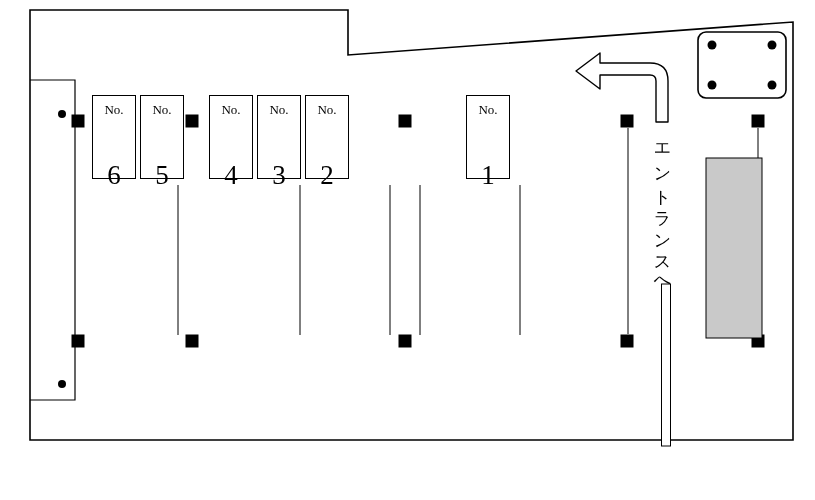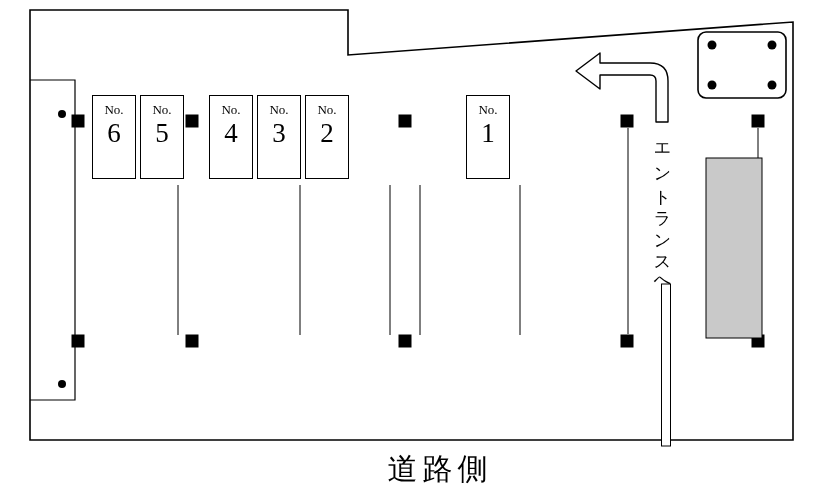--- a/index.html
+++ b/index.html
@@ -10,20 +10,21 @@
     overflow:hidden;
     font-family:"Liberation Serif","DejaVu Serif",serif;
     color:#000;
   }
   svg.layer{position:absolute;left:0;top:0;}
   .sign{
     position:absolute;top:95px;width:44px;height:84px;
     background:#fff;border:1px solid #000;box-sizing:border-box;
     display:flex;flex-direction:column;align-items:center;
     padding-top:7px;
+    gap:42px;
   }
   .sign-no{font-size:13px;line-height:1.1;}
   .sign-num{font-size:27px;line-height:1.25;}
   .entrance-label{
     position:absolute;left:654px;top:133px;height:165px;
     writing-mode:vertical-rl;
     font-size:17px;letter-spacing:3px;line-height:1;
     white-space:nowrap;
   }
   .road-label{
@@ -103,15 +104,14 @@
     <div class="sign-no">No.</div>
     <div class="sign-num">2</div>
   </div>
   <div class="sign" style="left:466px">
     <div class="sign-no">No.</div>
     <div class="sign-num">1</div>
   </div>
 
   <div class="entrance-label">エントランスへ</div>
 
-  <div class="road-label">道路側</div>
 
 </div>
 
 </body></html>

